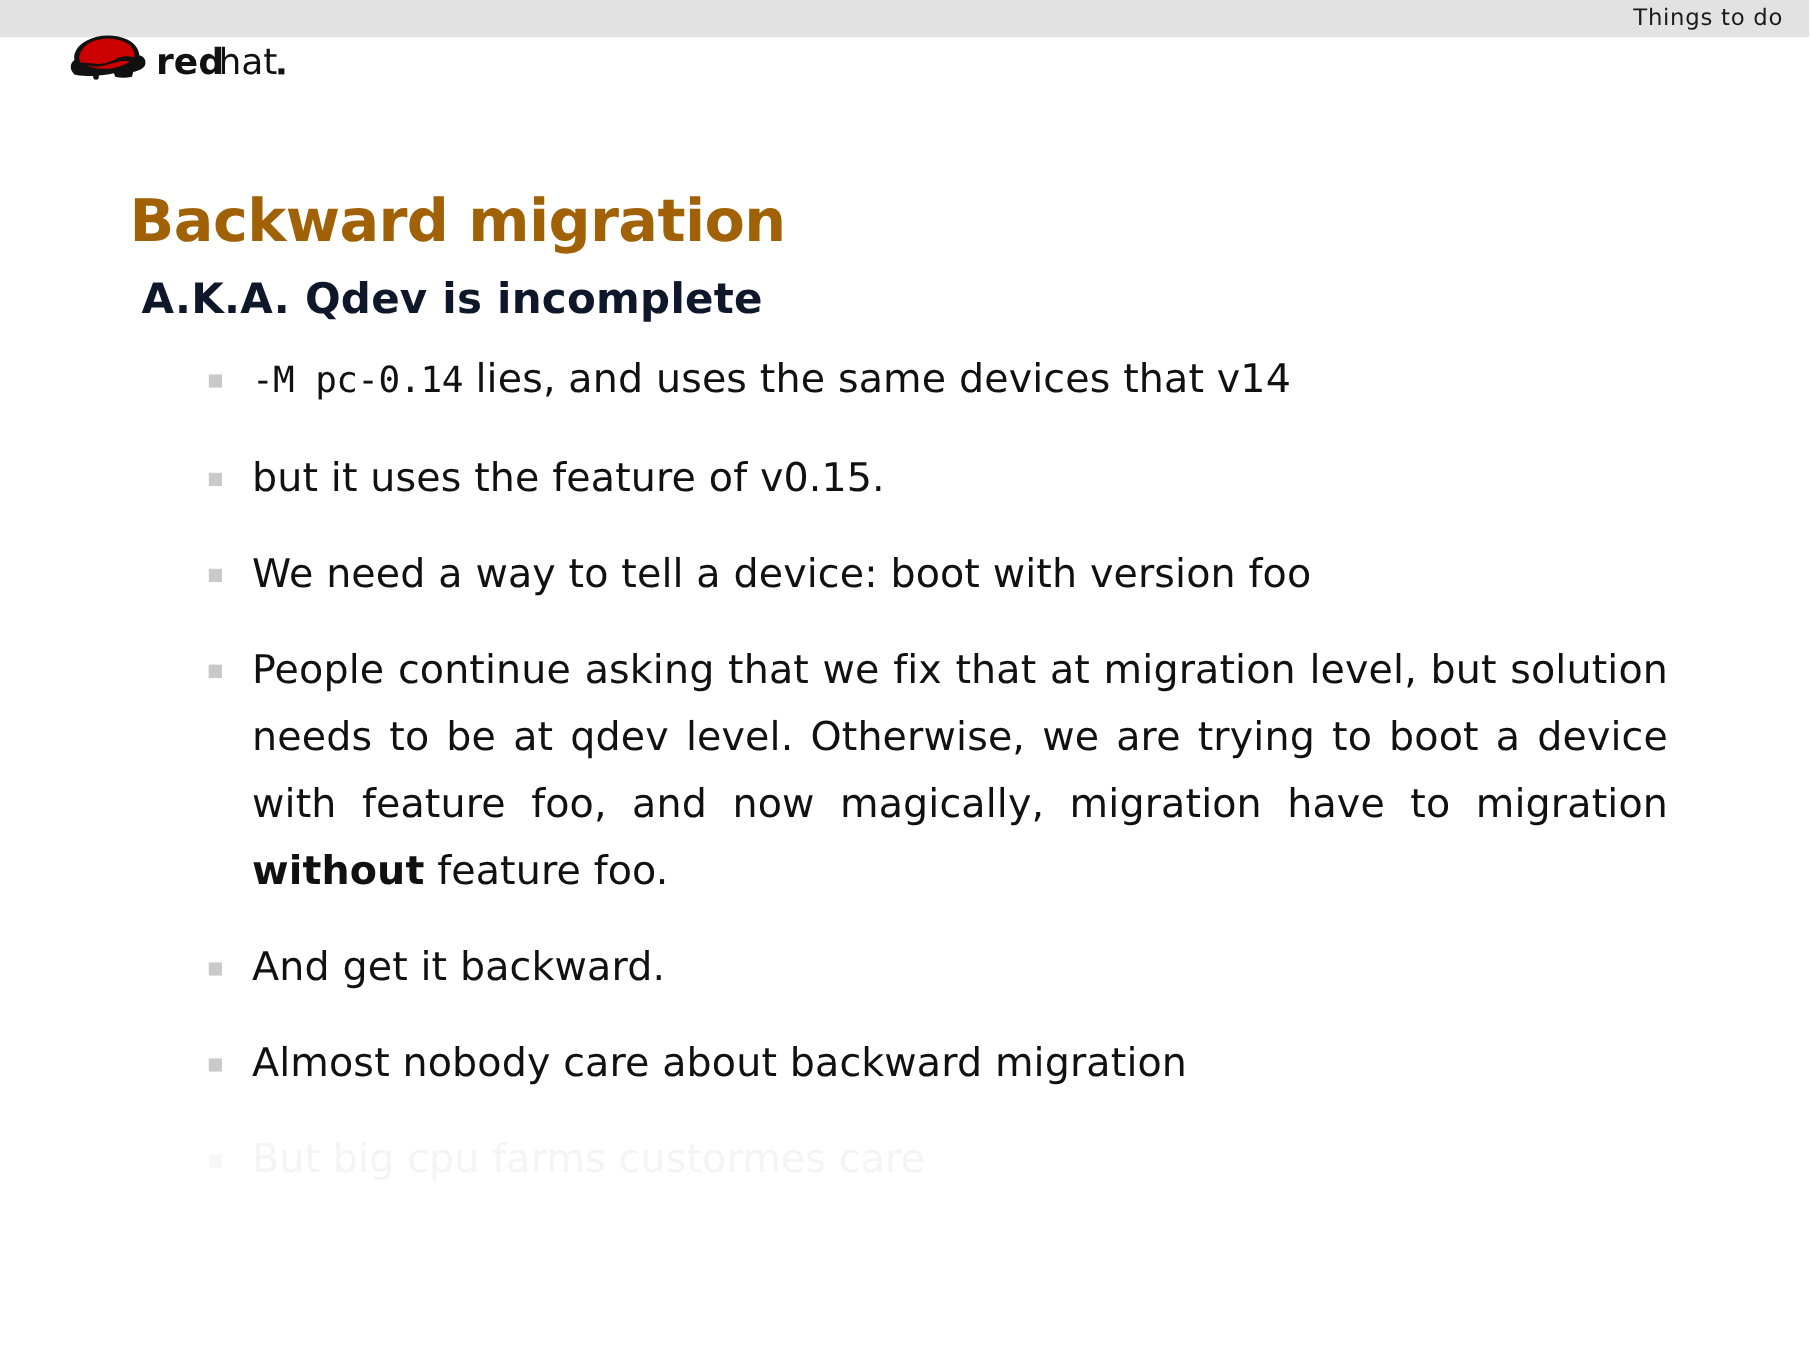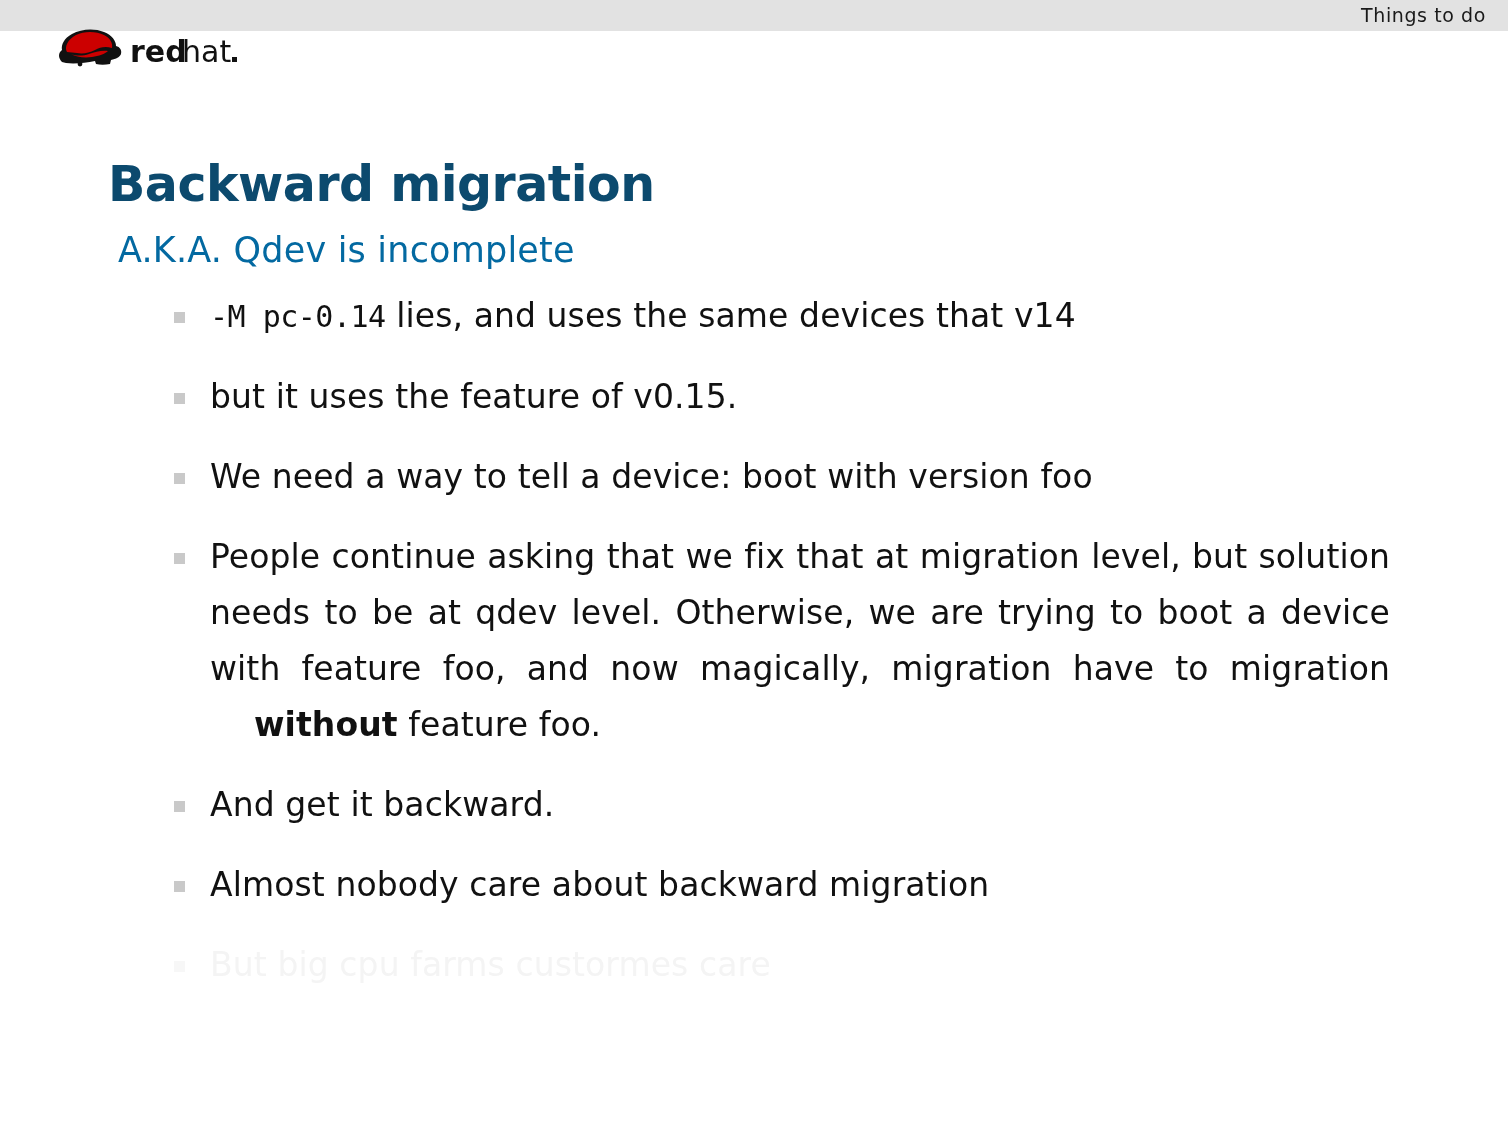--- a/index.html
+++ b/index.html
@@ -52,39 +52,40 @@
 
   
   .slide-title {
     position: absolute;
     left: 108px;
     top: 122px;
     font-family: "DejaVu Sans", sans-serif;
     font-weight: bold;
     font-size: 49px;
     line-height: 60px;
-    color: #0c4a6e;
+    color: #a16207;
     letter-spacing: -0.5px;
     white-space: nowrap;
   }
 
   
   .content {
     position: absolute;
     left: 0;
     top: 228px;
     width: 1508px;
   }
   .lvl1 {
     margin: 0 0 0 118px;
     font-size: 35px;
     line-height: 44px;
-    color: #0369a1;
+    color: #0f172a;
     letter-spacing: 0.2px;
     white-space: nowrap;
+    font-weight: bold;
   }
   .lvl2-list {
     list-style: none;
     margin: 16px 0 0 0;
     padding: 0;
   }
   .lvl2 {
     position: relative;
     margin: 0 0 24px 0;
     padding: 0 118px 0 210px;
@@ -103,21 +104,21 @@
     height: 11px;
     background: #c9c9c9;
   }
   .lvl2 .txt { display: inline; }
   .mono {
     font-family: "DejaVu Sans Mono", monospace;
     font-size: 30px;
     letter-spacing: -0.5px;
     margin-top: 44px;
   }
-  .bold { font-weight: bold; margin-left: 44px; }
+  .bold { font-weight: bold; }
 
   
   .faded { color: #f4f4f4; }
   .faded .marker { background: #f7f7f7; }
 </style>
 </head>
 <body>
 
 <div class="slide">
 

